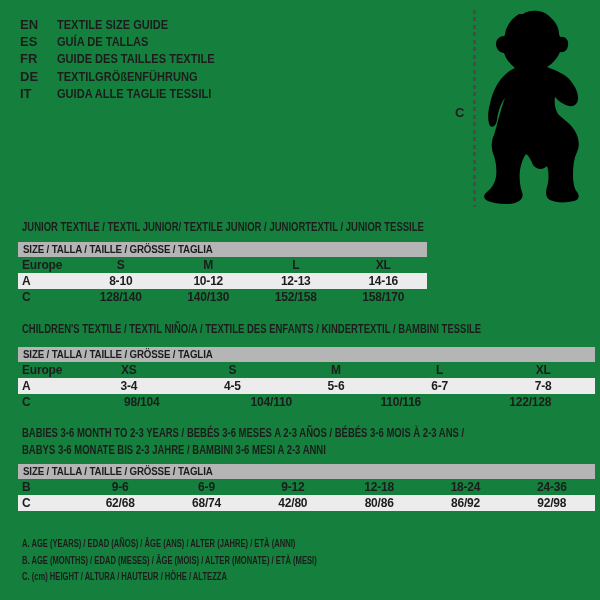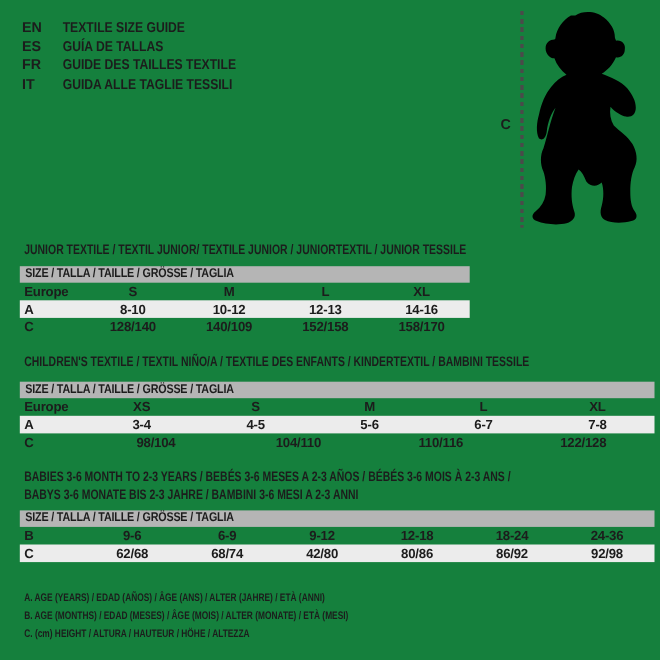--- a/index.html
+++ b/index.html
@@ -52,20 +52,24 @@
       <span class="lang-code">EN</span>
       <span class="cond85">TEXTILE SIZE GUIDE</span>
     </div>
     <div class="lang-row">
       <span class="lang-code">ES</span>
       <span class="cond85">GUÍA DE TALLAS</span>
     </div>
     <div class="lang-row">
       <span class="lang-code">FR</span>
       <span class="cond85">GUIDE DES TAILLES TEXTILE</span>
+    </div>
+    <div class="lang-row">
+      <span class="lang-code">DE</span>
+      <span class="cond85">TEXTILGRÖßENFÜHRUNG</span>
     </div>
     <div class="lang-row">
       <span class="lang-code">IT</span>
       <span class="cond85">GUIDA ALLE TAGLIE TESSILI</span>
     </div>
   </div>
 
   <div class="dash-line"></div>
   <div class="measure-label">C</div>
   <svg class="baby-svg" width="110" height="200" viewBox="0 0 110 200">
@@ -131,21 +135,21 @@
     <div class="row alt">
       <span class="lbl">A</span>
       <span class="cell">8-10</span>
       <span class="cell">10-12</span>
       <span class="cell">12-13</span>
       <span class="cell">14-16</span>
     </div>
     <div class="row">
       <span class="lbl">C</span>
       <span class="cell">128/140</span>
-      <span class="cell">140/109</span>
+      <span class="cell">140/130</span>
       <span class="cell">152/158</span>
       <span class="cell">158/170</span>
     </div>
   </div>
 
   <div class="tbl-title" style="top:321px">
     <span class="cond">CHILDREN'S TEXTILE / TEXTIL NIÑO/A / TEXTILE DES ENFANTS / KINDERTEXTIL / BAMBINI TESSILE</span>
   </div>
   <div class="size-table t2">
     <div class="size-bar">

